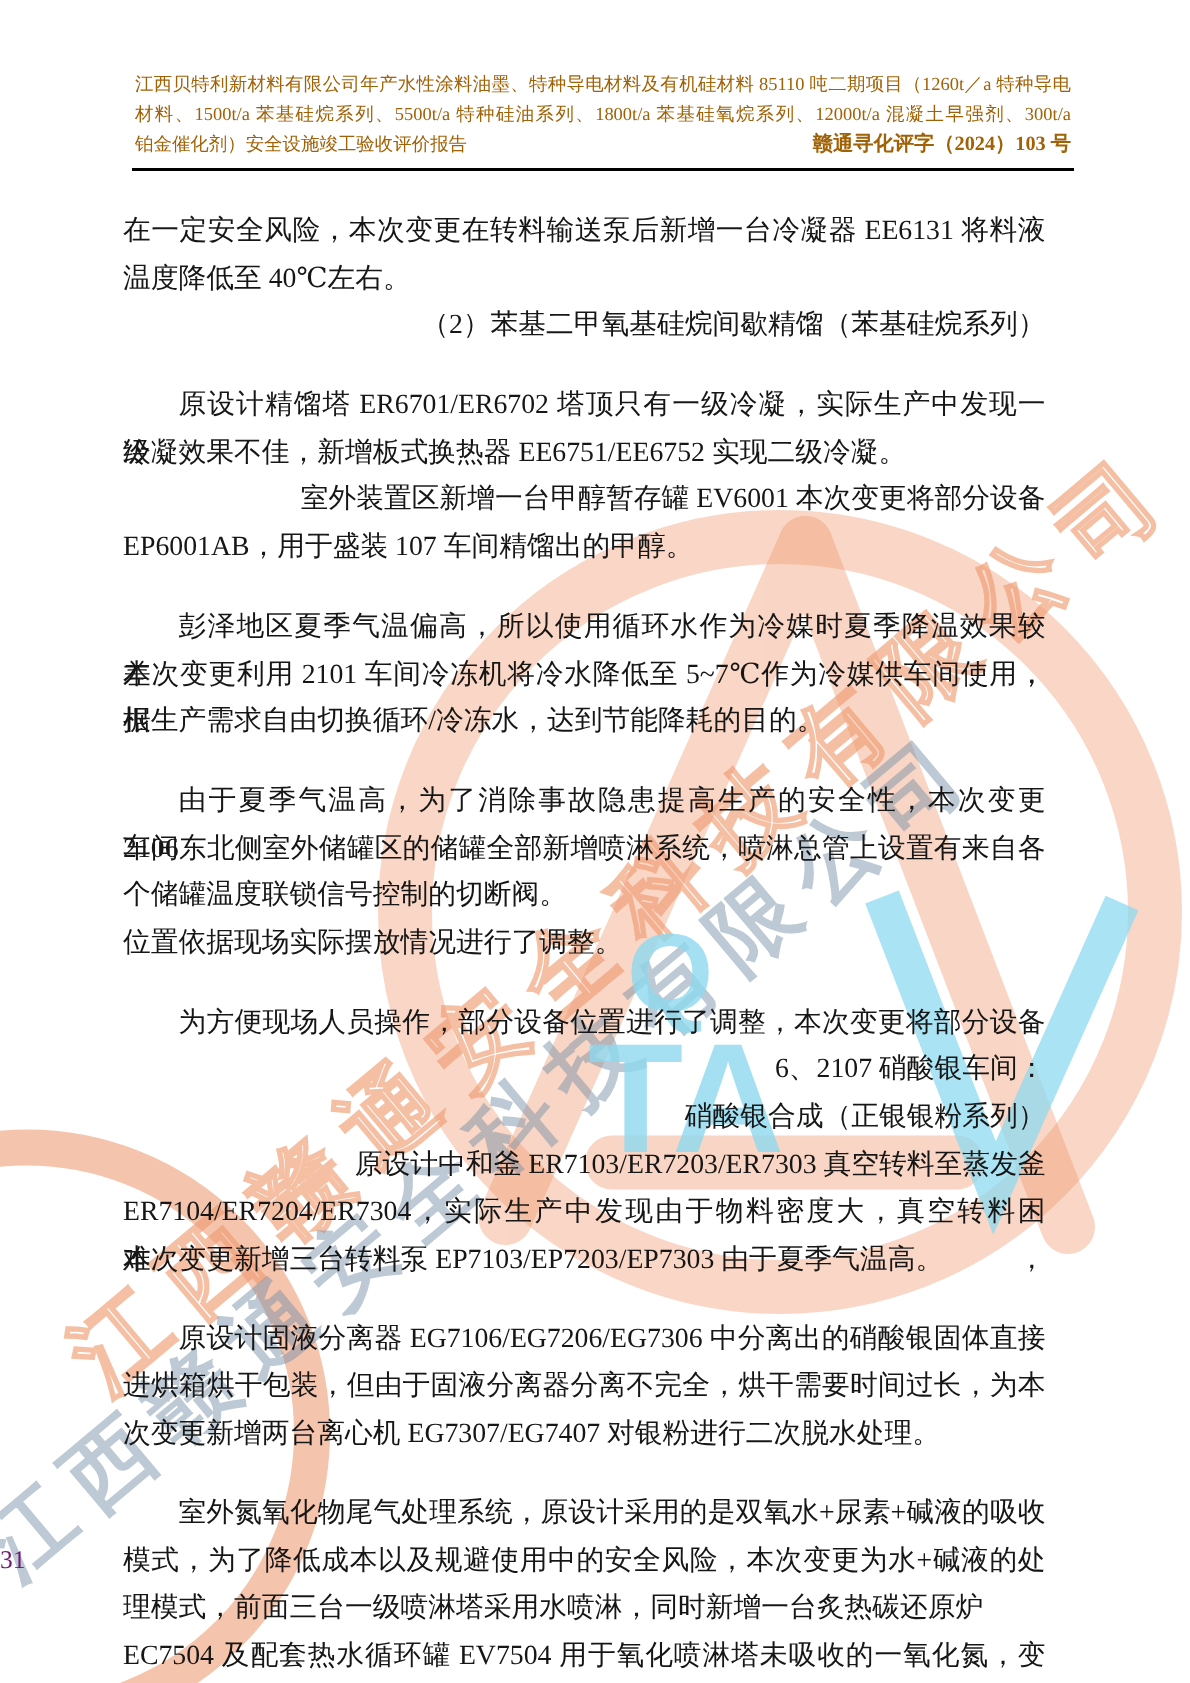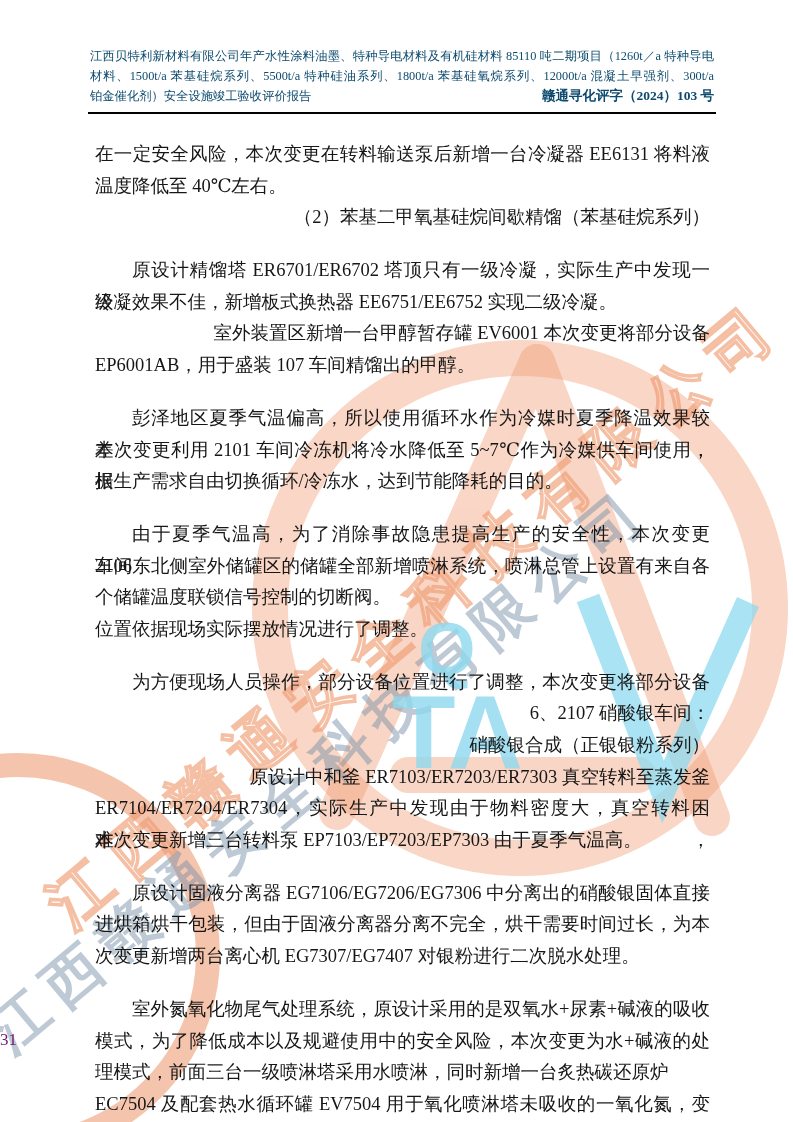--- a/index.html
+++ b/index.html
@@ -5,32 +5,32 @@
   html,body{margin:0;padding:0;}
   body{
     width:793px;height:1122px;background:#ffffff;position:relative;
     font-family:"Liberation Serif","DejaVu Serif",serif;color:#1b1b1b;
     overflow:hidden;
   }
   .page{position:absolute;inset:0;}
   
   .header{
     position:absolute;top:46px;left:90px;width:624px;
-    font-size:12.3px;line-height:20px;color:#0c4a6e;
+    font-size:12.3px;line-height:20px;color:#a16207;
   }
   .header .hline{text-align:justify;text-align-last:justify;}
   .header .hline3{display:flex;justify-content:space-between;align-items:flex-start;}
   .header .doc-no{font-weight:bold;font-size:13.5px;white-space:nowrap;}
   .header-rule{
     position:absolute;top:112px;left:88px;width:628px;height:0;
     border-top:2.2px solid #000;
   }
   
   .body-text{
-    position:absolute;top:139px;left:95px;width:615px;
+    position:absolute;top:139px;left:82px;width:615px;
     font-size:18.5px;color:#161616;z-index:2;
   }
   .line{height:31.7px;line-height:31.7px;white-space:nowrap;}
   .line.indent{padding-left:2em;text-align:right;}
   .line.justify{white-space:normal;text-align:justify;text-align-last:justify;}
   .line.justify.indent{padding-left:0;text-indent:2em;margin-top:21px;}
   
   .page-number{
     position:absolute;top:1030px;left:0;width:641px;text-align:left;
     font-size:17px;color:#701a75;z-index:2;

